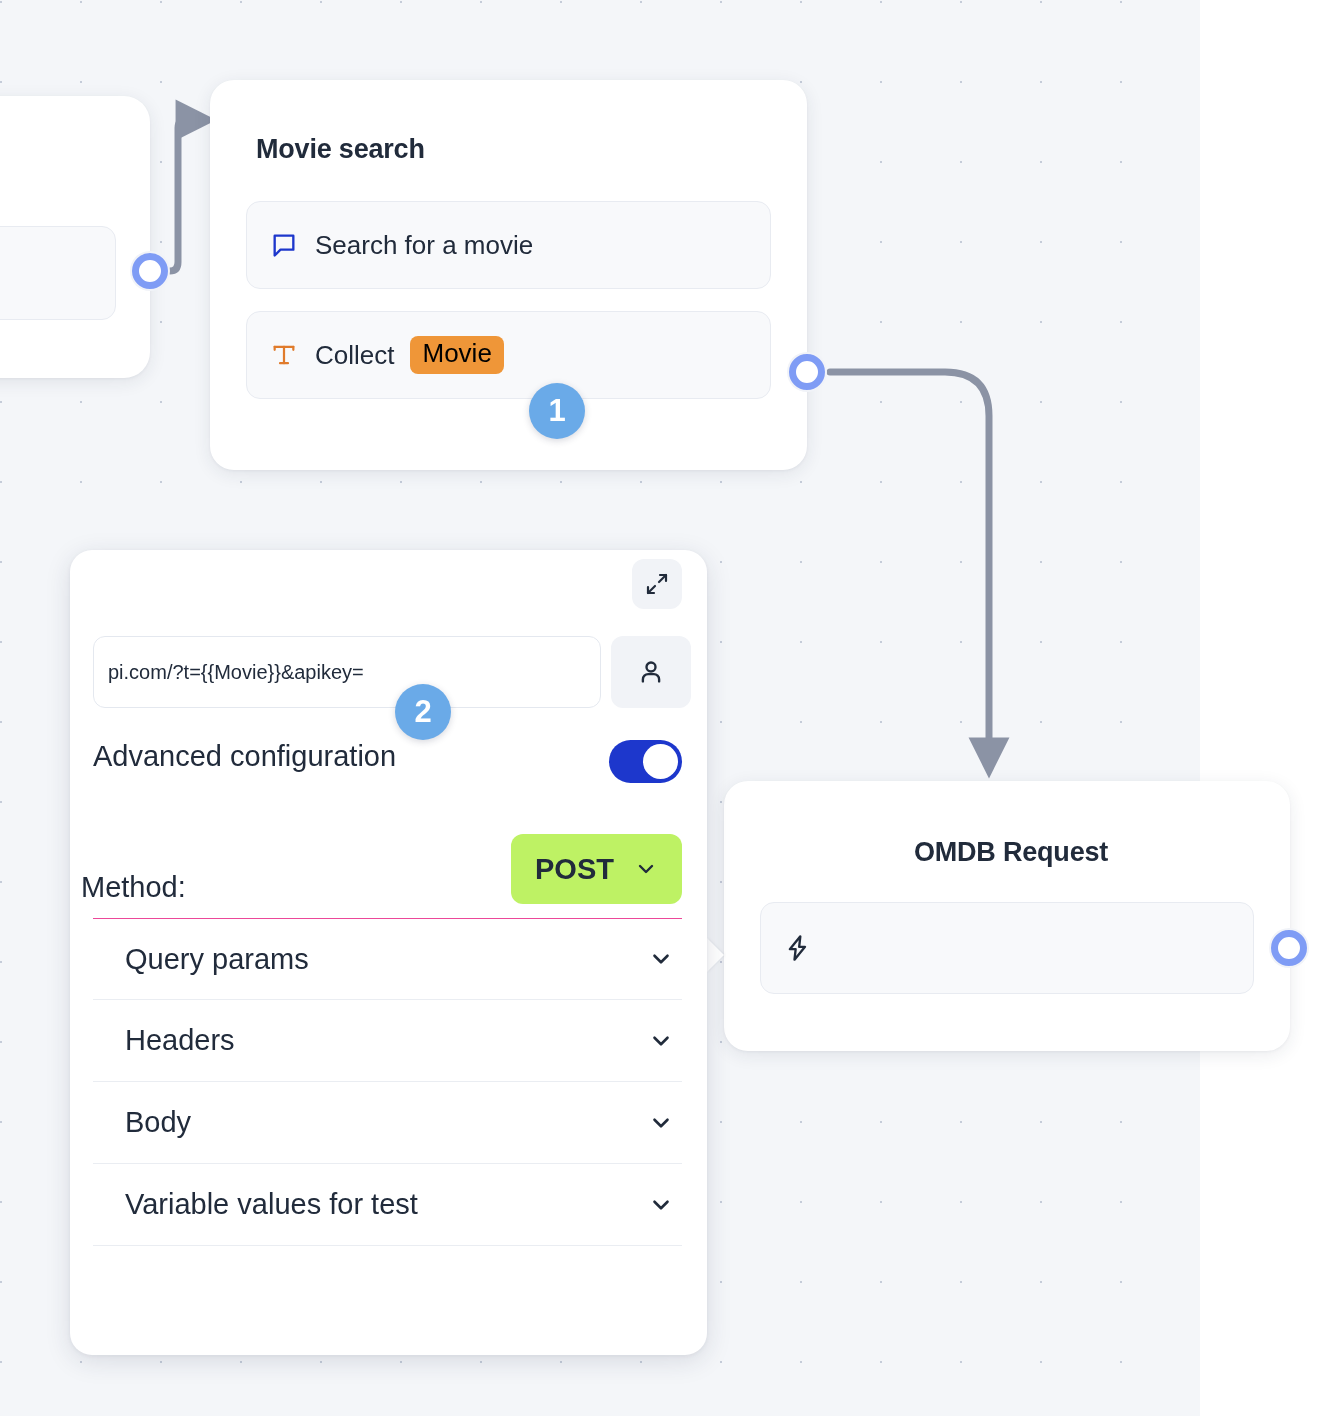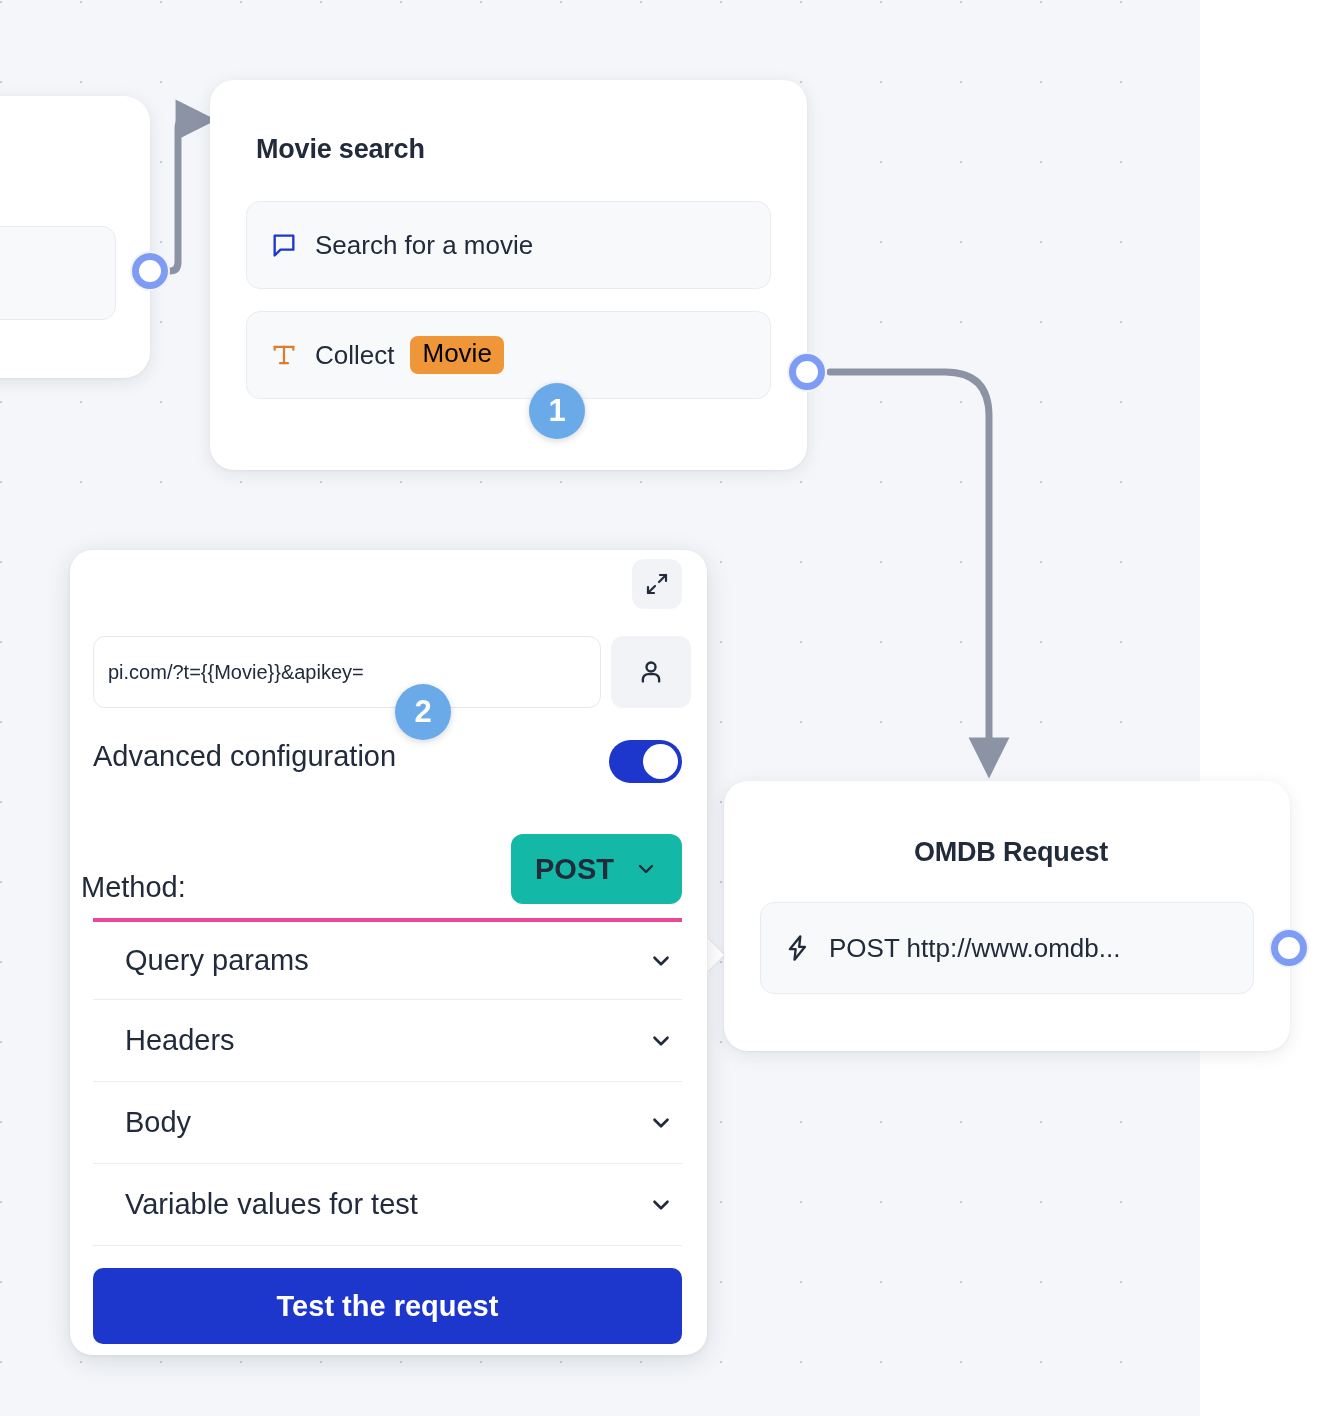--- a/index.html
+++ b/index.html
@@ -274,21 +274,21 @@
     top: 284px;
     display: flex;
     align-items: flex-end;
     justify-content: space-between;
   }
   .method-label { font-size: 29px; color: #212b3b; }
   .method-select {
     display: flex;
     align-items: center;
     gap: 20px;
-    background: #14b8a6;
+    background: #bef264;
     border: none;
     border-radius: 12px;
     padding: 0 24px;
     height: 70px;
     font-size: 29px;
     font-weight: bold;
     color: #212b3b;
     cursor: pointer;
   }
 
@@ -300,21 +300,21 @@
   }
   .accordion {
     display: flex;
     align-items: center;
     justify-content: space-between;
     height: 82px;
     border-bottom: 1px solid #eaedf2;
     padding: 0 8px 0 32px;
     cursor: pointer;
   }
-  .accordion:first-child { border-top: 4px solid #ec4899; gap: 18px; }
+  .accordion:first-child { border-top: 1px solid #ec4899; gap: 18px; }
   .accordion-label { font-size: 29px; color: #212b3b; }
 
   .test-btn {
     position: absolute;
     left: 23px;
     right: 25px;
     top: 718px;
     height: 76px;
     background: #1d37cc;
     color: #ffffff;
@@ -389,21 +389,20 @@
 
     <div class="node-title">OMDB Request</div>
 
     <div class="rows">
       <div class="node-row">
         <span class="row-icon">
           <svg width="28" height="30" viewBox="0 0 24 24" fill="none" stroke="#212b3b" stroke-width="2" stroke-linejoin="round" stroke-linecap="round">
             <path d="M14 2 L5 13 h5 l-1 9 9-11 h-5 z"></path>
           </svg>
         </span>
-        <span class="row-label">POST http://www.omdb...</span>
       </div>
     </div>
   </div>
 
   <div class="port" style="left:1269px; top:928px;"></div>
 
   <div id="config-dialog">
 
     <button class="expand-btn">
       <svg width="24" height="24" viewBox="0 0 24 24" fill="none" stroke="#212b3b" stroke-width="2.2" stroke-linecap="round" stroke-linejoin="round">
@@ -471,18 +470,17 @@
       <div class="accordion">
         <span class="accordion-label">Variable values for test</span>
         <span class="chev">
           <svg width="26" height="26" viewBox="0 0 24 24" fill="none" stroke="#212b3b" stroke-width="2.4" stroke-linecap="round" stroke-linejoin="round">
             <path d="M6 9 l6 6 l6 -6"></path>
           </svg>
         </span>
       </div>
     </div>
 
-    <button class="test-btn">Test the request</button>
   </div>
 
   <div class="step-badge" style="left:395px; top:684px;">2</div>
 
 </div>
 
 </body></html>

